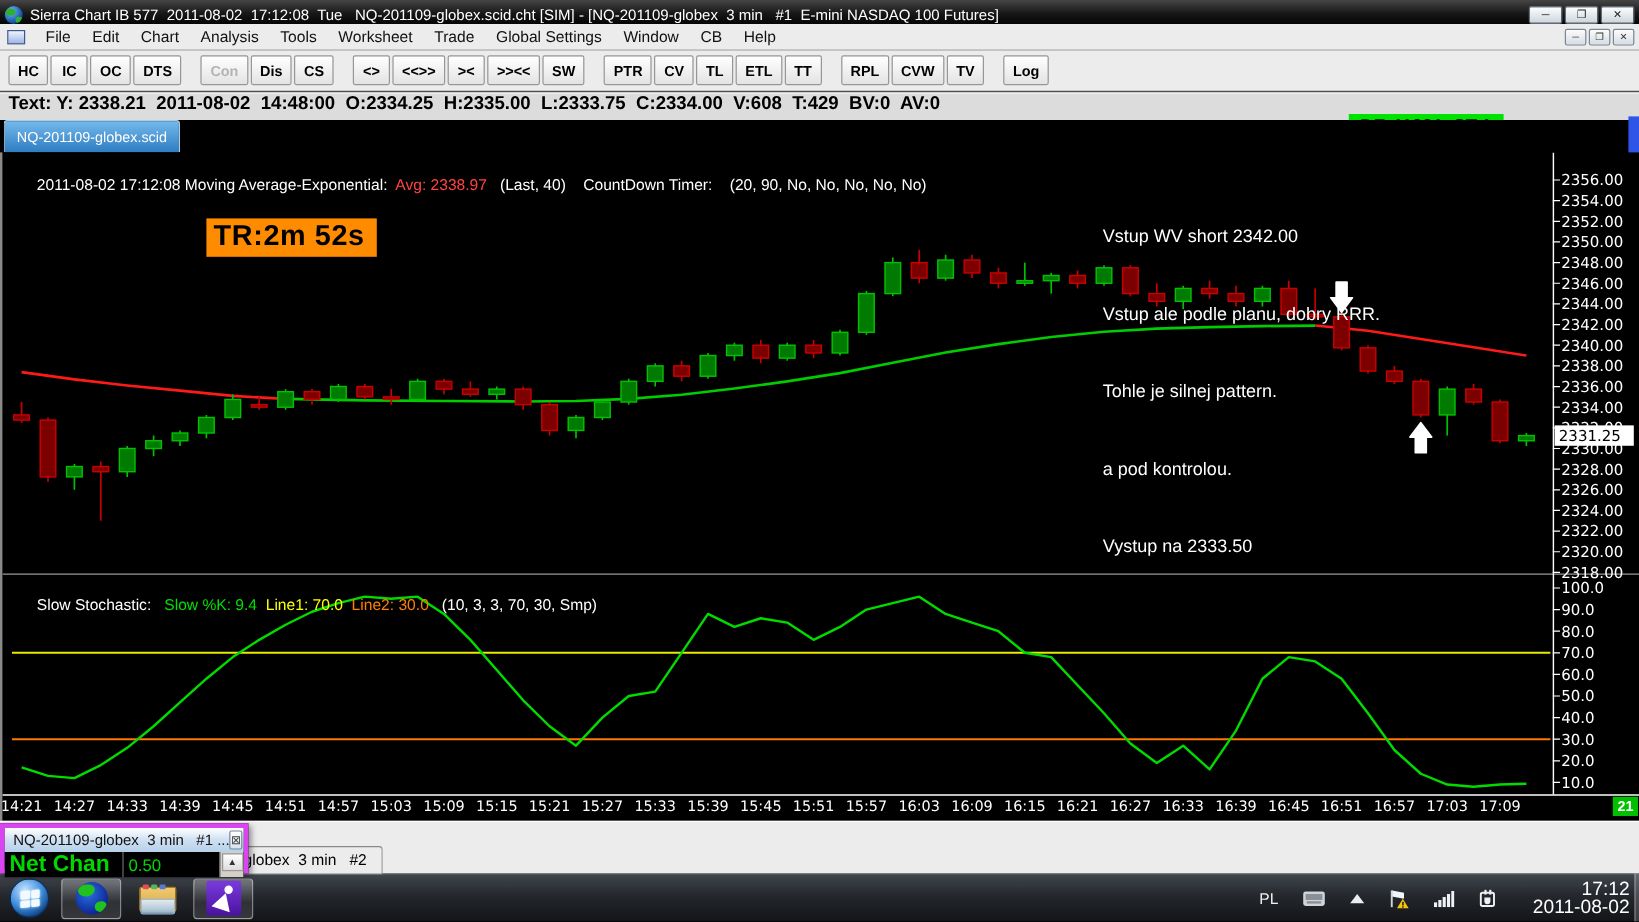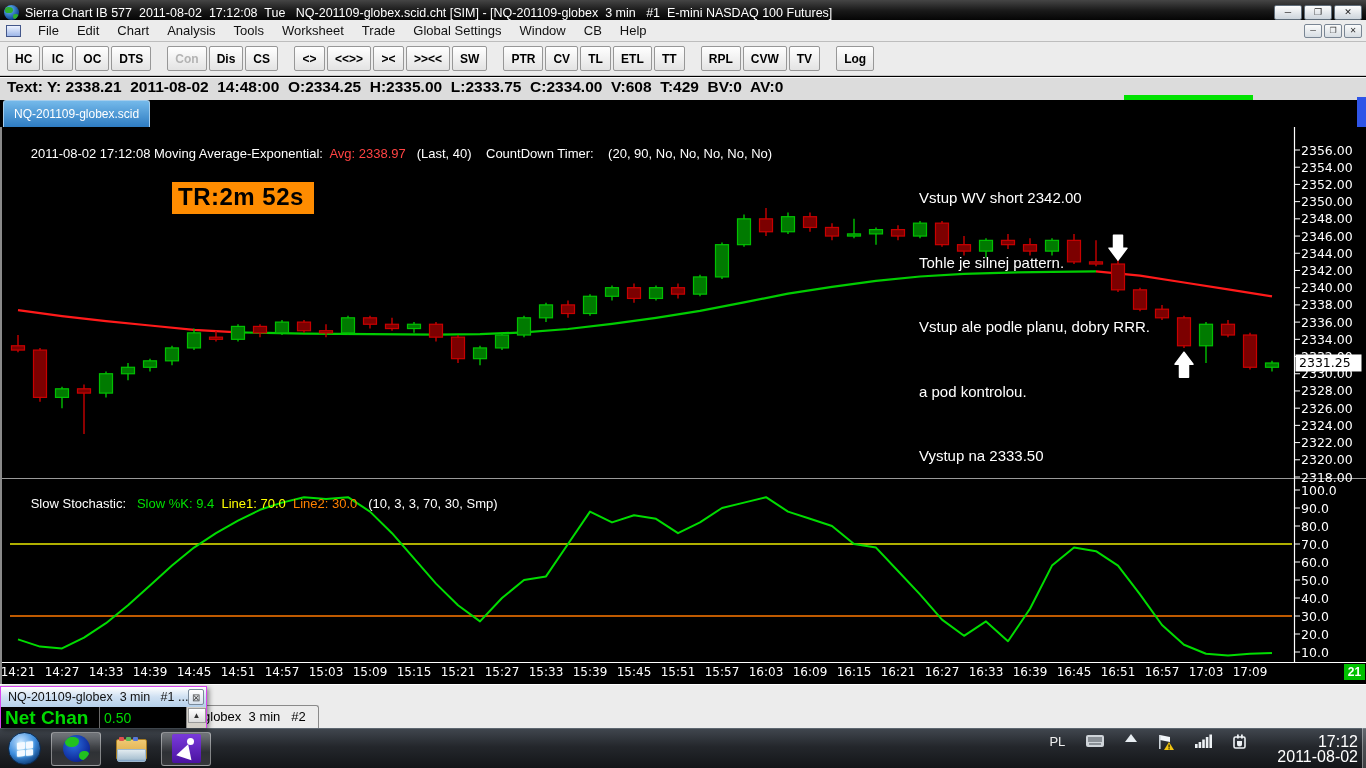--- a/index.html
+++ b/index.html
@@ -48,21 +48,21 @@
   .annotation{position:absolute;left:917px;top:17px;color:#fff;font-size:15px;line-height:21.5px;white-space:pre}
   .stoch-header{position:absolute;top:354px;left:7px;font-size:13px;color:#fff;white-space:pre}
   .sh-green{color:#00e000}.sh-yellow{color:#ffff00}.sh-orange{color:#ff8000}
   .corner-badge{position:absolute;right:1px;top:537px;width:21px;height:16px;background:#00c000;color:#fff;font-size:12px;font-weight:bold;display:flex;align-items:center;justify-content:center}
 
   
   .bottombar{position:absolute;top:684px;left:0;right:0;height:44px;background:#ececec;border-top:1px solid #fdfdfd}
   .tab2{position:absolute;left:170px;top:20px;height:24px;background:#ececec;border:1px solid #8a8a8a;border-bottom:none;border-radius:3px 3px 0 0;font-size:13px;padding:3px 12px 0 6px;white-space:pre;color:#000}
 
   
-  .mini-window{position:absolute;left:0;top:686px;width:207px;height:42px;background:#000;border:1px solid #d946ef;box-shadow:2px 2px 5px rgba(0,0,0,.45);z-index:5}
+  .mini-window{position:absolute;left:0;top:686px;width:207px;height:42px;background:#000;border:4px solid #d946ef;box-shadow:2px 2px 5px rgba(0,0,0,.45);z-index:5}
   .mini-title{height:20px;background:linear-gradient(#ffffff,#cfe0f2 50%,#b5d0ea);display:flex;align-items:center;font-size:12.5px;color:#111;padding:0 2px 0 7px;white-space:pre}
   .mini-title-btn{margin-left:auto;width:20px;height:16px;background:linear-gradient(#fff,#d8e2ee);border:1px solid #7a8a9a;border-radius:2px;font-size:10px;display:flex;align-items:center;justify-content:center;color:#444}
   .mini-body{position:relative;height:21px;background:#000;display:flex;align-items:center;overflow:hidden}
   .nc-label{color:#00d800;font-size:19px;font-weight:bold;padding-left:4px;width:99px;border-right:1px solid #6a6a6a;white-space:pre}
   .nc-value{color:#00d800;font-size:14px;font-weight:normal;padding-left:4px}
   .mini-scroll{position:absolute;right:0;top:0;width:20px;height:21px;background:#d4d0c8;border-left:1px solid #888;display:flex;justify-content:center}
   .mini-scroll-btn{width:18px;height:15px;margin-top:1px;background:linear-gradient(#fff,#dcdcdc);border:1px solid #999;font-size:8px;text-align:center;color:#333;line-height:13px}
 
   
   .taskbar{position:absolute;left:0;top:728px;width:1366px;height:40px;background:linear-gradient(#40464e,#24272c 45%,#131518);display:flex;align-items:center;border-top:1px solid #5c6670}
@@ -76,21 +76,21 @@
   .app-globe i.b1{width:14px;height:10px;left:2px;top:2px}
   .app-globe i.b2{width:10px;height:9px;right:1px;bottom:2px}
   .folder-icon{width:31px;height:23px;position:relative;margin-top:3px}
   .folder-back{position:absolute;left:0;top:0;width:31px;height:21px;background:linear-gradient(#efc973,#d9a63f);border-radius:2px;border:1px solid #a87d22}
   .folder-tabs{position:absolute;left:3px;top:-2px;display:flex;gap:2px}
   .folder-tabs i{width:5px;height:4px;border-radius:1px}
   .folder-front{position:absolute;left:1px;bottom:0;width:29px;height:13px;background:linear-gradient(rgba(225,240,255,.9),rgba(150,190,230,.85));border:1px solid #9db8d0;border-radius:1px 1px 2px 2px}
   .app-purple{width:29px;height:29px;border-radius:2px;background:linear-gradient(#7a3bdc,#4a12a0);position:relative;overflow:hidden}
   .app-purple i.dot{position:absolute;width:7px;height:7px;border-radius:50%;background:#fff;right:7px;top:4px}
   .app-purple i.sail{position:absolute;left:6px;top:10px;width:0;height:0;border-left:8px solid transparent;border-right:8px solid transparent;border-bottom:14px solid #fff;transform:rotate(18deg)}
-  .tray{margin-left:auto;display:flex;gap:20px;padding-right:8px;color:#fff}
+  .tray{margin-left:auto;display:flex;align-items:center;gap:20px;padding-right:8px;color:#fff}
   .tray-lang{font-size:13px;color:#eee}
   .tray svg{display:block}
   .tray-clock{font-size:16px;text-align:right;line-height:15px;color:#fff;white-space:pre;margin-left:8px}
   .edge-sliver{position:absolute;right:0;top:728px;width:4px;height:40px;background:rgba(255,255,255,.18);border-left:1px solid rgba(255,255,255,.35)}
 </style>
 </head>
 <body>
 
 <div class="screen">
 
@@ -383,22 +383,22 @@
         <text x="1160" y="549" font-family="&quot;DejaVu Sans&quot;, sans-serif" font-size="12" fill="#fff" text-anchor="middle">16:57</text>
         <text x="1204" y="549" font-family="&quot;DejaVu Sans&quot;, sans-serif" font-size="12" fill="#fff" text-anchor="middle">17:03</text>
         <text x="1248" y="549" font-family="&quot;DejaVu Sans&quot;, sans-serif" font-size="12" fill="#fff" text-anchor="middle">17:09</text>
       </svg>
     <div class="chart-header">
       <span>2011-08-02 17:12:08 Moving Average-Exponential:  </span><span class="hdr-red">Avg: 2338.97</span><span>   (Last, 40)    </span><span>CountDown Timer:    </span><span>(20, 90, No, No, No, No, No)</span>
     </div>
     <div class="tr-box">TR:2m 52s</div>
     <div class="annotation">
       <div>Vstup WV short 2342.00</div>
+      <div>Vstup ale podle planu, dobry RRR.</div>
       <div>Tohle je silnej pattern.</div>
-      <div>Vstup ale podle planu, dobry RRR.</div>
       <div>a pod kontrolou.</div>
       <div>Vystup na 2333.50</div>
     </div>
     <div class="stoch-header">
       <span>Slow Stochastic:   </span><span class="sh-green">Slow %K: 9.4</span><span class="sh-yellow">  Line1: 70.0</span><span class="sh-orange">  Line2: 30.0</span><span>   (10, 3, 3, 70, 30, Smp)</span>
     </div>
     <div class="corner-badge">21</div>
   </div>
 
   <div class="bottombar">

